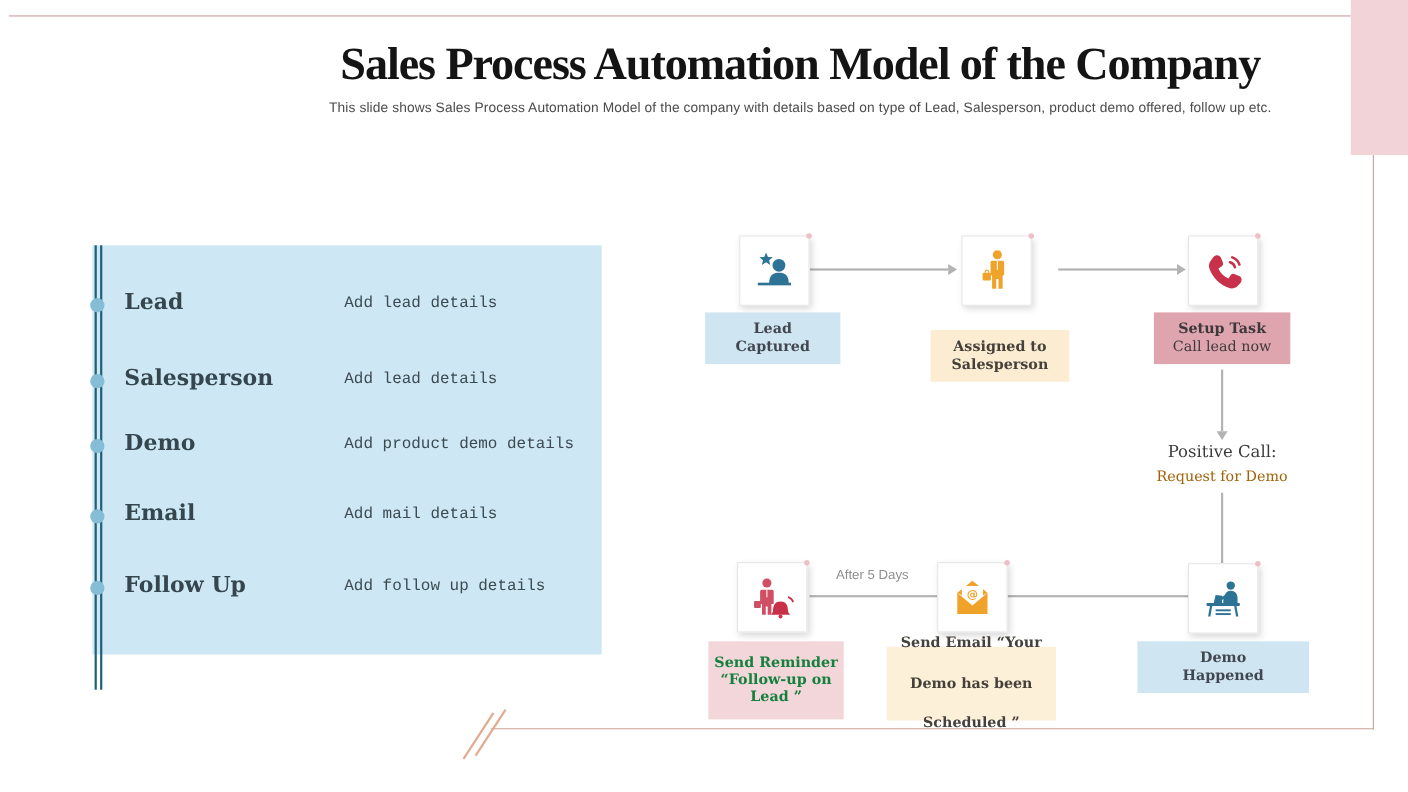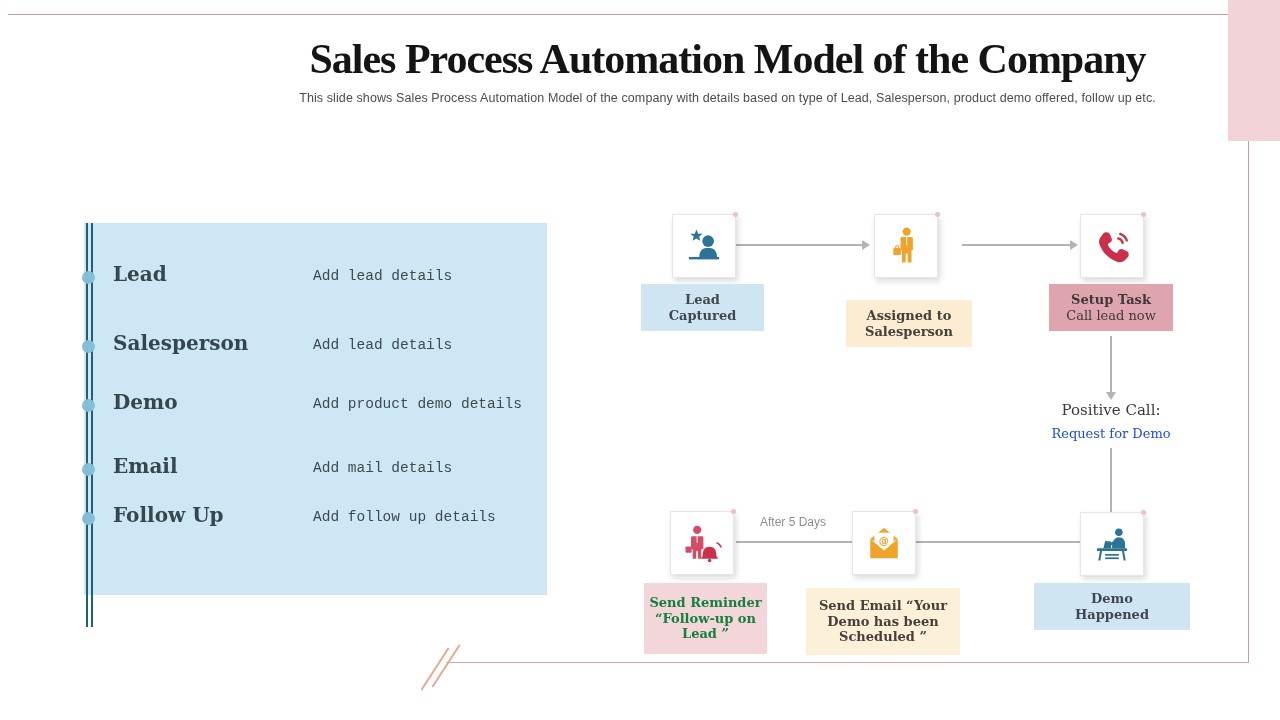--- a/index.html
+++ b/index.html
@@ -24,21 +24,21 @@
 
   
   .panel{left:84px;top:223px;width:463px;height:372px;}
   .vline{width:2px;top:0;height:404px;background:#1f6078;}
   .v1{left:2px;}.v2{left:7px;}
   .prow{left:0;width:100%;height:30px;}
   .prow:nth-of-type(3){top:39px;}   
   .prow:nth-of-type(4){top:108px;}
   .prow:nth-of-type(5){top:167px;}
   .prow:nth-of-type(6){top:231px;}
-  .prow:nth-of-type(7){top:280px;}
+  .prow:nth-of-type(7){top:296px;}
   .dot{left:-2px;top:9px;width:13px;height:13px;border-radius:50%;background:#85bdd6;}
   .plabel{position:absolute;left:29px;top:0;font-family:"DejaVu Serif","Liberation Serif",serif;
           font-weight:700;font-size:20px;color:#35464f;}
   .pvalue{position:absolute;left:229px;top:6px;font-family:Liberation Mono, monospace;
           font-size:14.5px;color:#3d4a52;}
 
   
   .conn{background:#b3b3b3;z-index:1;}
   .arrow-r::after{content:"";position:absolute;right:-8px;top:-4px;border-left:8px solid #b3b3b3;
                   border-top:5px solid transparent;border-bottom:5px solid transparent;}
@@ -60,28 +60,28 @@
 
   
   .nlabel{display:flex;flex-direction:column;align-items:center;justify-content:center;
           font-family:"DejaVu Serif","Liberation Serif",serif;font-weight:700;font-size:13px;
           line-height:15.5px;color:#414750;text-align:center;z-index:2;}
   .nlabel .sub{font-weight:400;}
   .lb1{left:641px;top:284px;width:123px;height:47px;}
   .lb2{left:846px;top:300px;width:126px;height:47px;color:#45413a;}
   .lb3{left:1049px;top:284px;width:124px;height:47px;color:#3d383a;}
   .lb4{left:644px;top:583px;width:123px;height:71px;color:#15803d;}
-  .lb5{left:806px;top:588px;width:154px;height:67px;color:#45413a;}
+  .lb5{left:806px;top:588px;width:154px;height:67px;color:#45413a;gap:21px;}
   .lb6{left:1034px;top:583px;width:156px;height:47px;}
 
   
   .positive{left:1026px;top:401px;width:170px;text-align:center;
             font-family:"DejaVu Serif","Liberation Serif",serif;color:#3a3a3a;}
   .positive .ptitle{font-weight:400;font-size:15px;}
-  .positive .psub{font-weight:400;font-size:13px;margin-top:7px;color:#1d4ed8;}
+  .positive .psub{font-weight:400;font-size:13px;margin-top:7px;color:#a16207;}
 
   
   .footer{left:390px;top:691px;width:510px;text-align:center;font-size:11.5px;color:#a3a3a3;}
 
   .c1{left:672px;top:214px;}
   .c2{left:874px;top:214px;}
   .c3{left:1080px;top:214px;}
   .c4{left:670px;top:511px;}
   .c5{left:852px;top:511px;}
   .c6{left:1080px;top:512px;}

